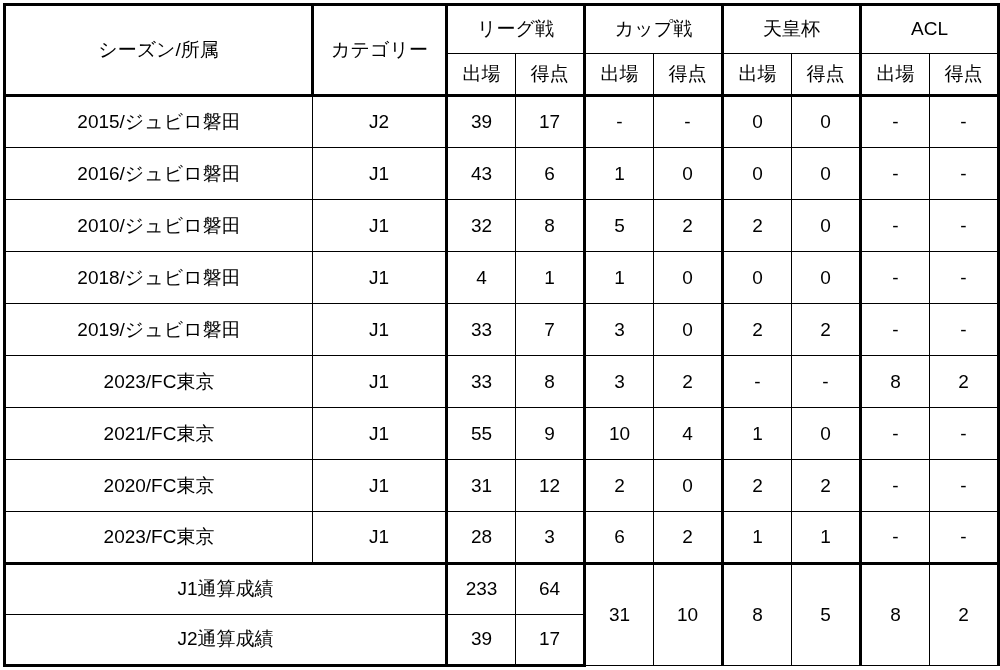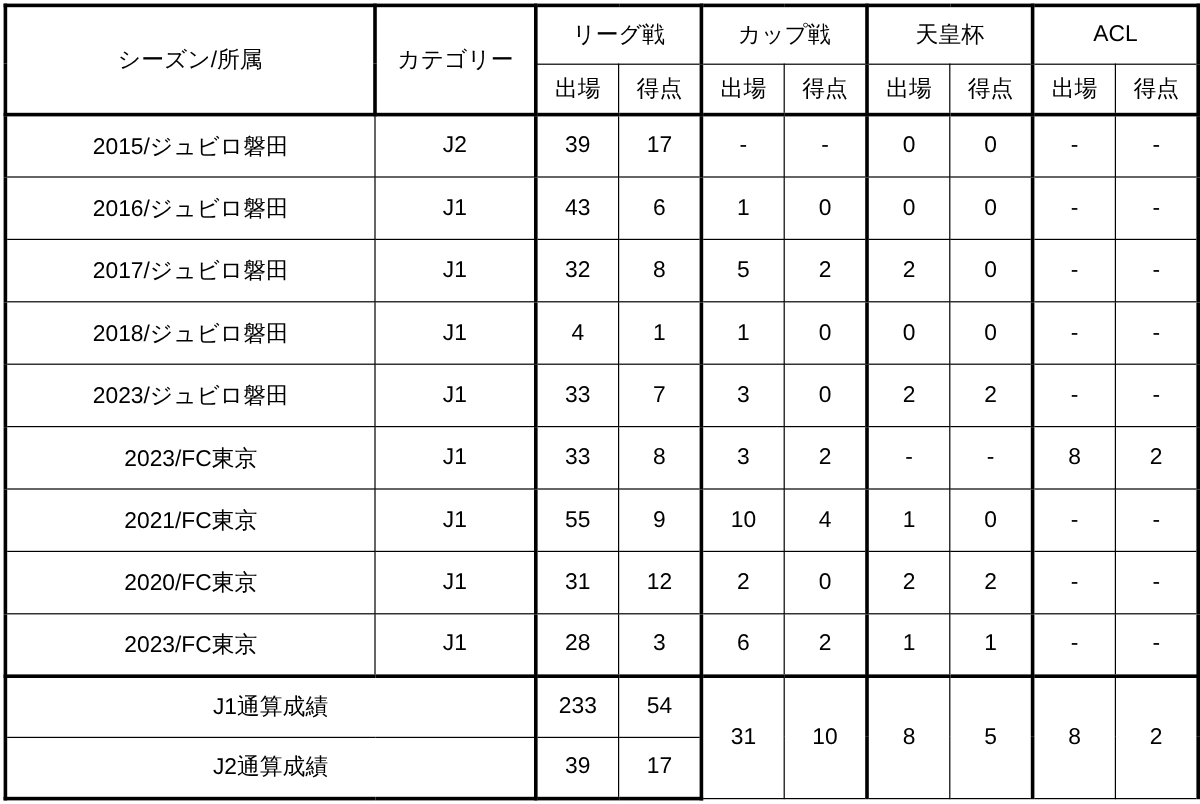--- a/index.html
+++ b/index.html
@@ -113,21 +113,21 @@
       <td class="num">43</td>
       <td class="num thick-r">6</td>
       <td class="num">1</td>
       <td class="num thick-r">0</td>
       <td class="num">0</td>
       <td class="num thick-r">0</td>
       <td class="num">-</td>
       <td class="num frame-right">-</td>
     </tr>
     <tr class="h-data">
-      <td class="row-season frame-left">2017/ジュビロ磐田</td>
+      <td class="row-season frame-left">2010/ジュビロ磐田</td>
       <td class="num thick-r">J1</td>
       <td class="num">32</td>
       <td class="num thick-r">8</td>
       <td class="num">5</td>
       <td class="num thick-r">2</td>
       <td class="num">2</td>
       <td class="num thick-r">0</td>
       <td class="num">-</td>
       <td class="num frame-right">-</td>
     </tr>
@@ -137,21 +137,21 @@
       <td class="num">4</td>
       <td class="num thick-r">1</td>
       <td class="num">1</td>
       <td class="num thick-r">0</td>
       <td class="num">0</td>
       <td class="num thick-r">0</td>
       <td class="num">-</td>
       <td class="num frame-right">-</td>
     </tr>
     <tr class="h-data">
-      <td class="row-season frame-left">2023/ジュビロ磐田</td>
+      <td class="row-season frame-left">2019/ジュビロ磐田</td>
       <td class="num thick-r">J1</td>
       <td class="num">33</td>
       <td class="num thick-r">7</td>
       <td class="num">3</td>
       <td class="num thick-r">0</td>
       <td class="num">2</td>
       <td class="num thick-r">2</td>
       <td class="num">-</td>
       <td class="num frame-right">-</td>
     </tr>
@@ -200,21 +200,21 @@
       <td class="num thick-r thick-b">2</td>
       <td class="num thick-b">1</td>
       <td class="num thick-r thick-b">1</td>
       <td class="num thick-b">-</td>
       <td class="num frame-right thick-b">-</td>
     </tr>
 
     <tr class="h-total">
       <td colspan="2" class="total-label frame-left thick-r">J1通算成績</td>
       <td class="num">233</td>
-      <td class="num thick-r">54</td>
+      <td class="num thick-r">64</td>
       <td rowspan="2" class="num">31</td>
       <td rowspan="2" class="num thick-r">10</td>
       <td rowspan="2" class="num">8</td>
       <td rowspan="2" class="num thick-r">5</td>
       <td rowspan="2" class="num">8</td>
       <td rowspan="2" class="num frame-right">2</td>
     </tr>
     <tr class="h-total">
       <td colspan="2" class="total-label frame-left thick-r frame-bottom">J2通算成績</td>
       <td class="num frame-bottom">39</td>

